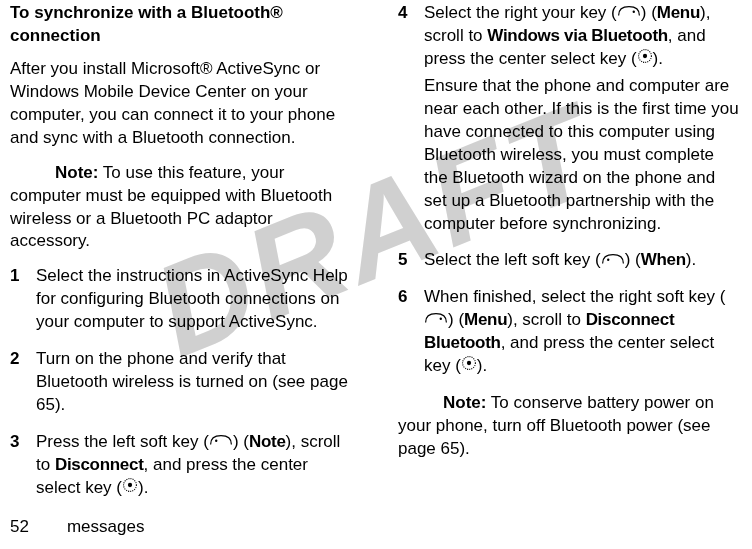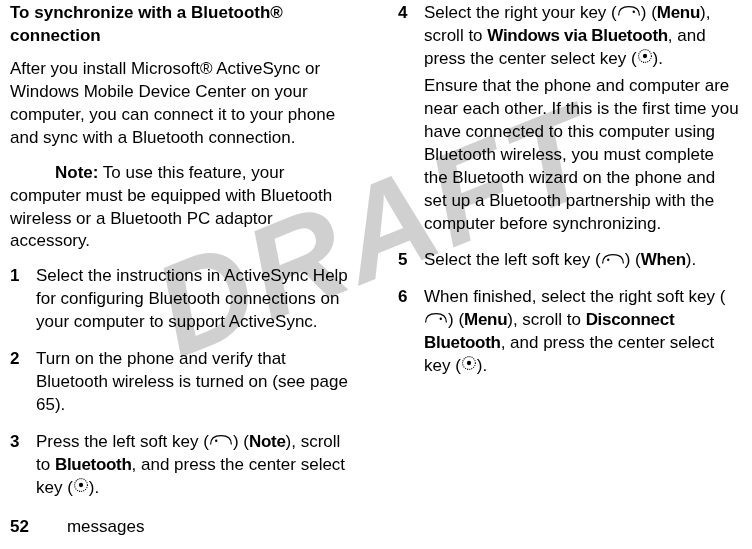--- a/index.html
+++ b/index.html
@@ -84,21 +84,21 @@
       width: 16px;
       height: 16px;
     }
     .footer {
       position: absolute;
       bottom: 10px;
       left: 10px;
       font-size: 17px;
     }
     .footer .pagenum {
-      font-weight: bold;
+      font-weight: normal;
       margin-right: 38px;
     }
     .footer .section {
       font-weight: normal;
     }
   </style>
 </head>
 <body>
 
 <div class="watermark">DRAFT</div>
@@ -124,21 +124,21 @@
       <div class="step-num">2</div>
       <div class="step-body">Turn on the phone and verify that Bluetooth wireless is turned on (see page 65).</div>
     </div>
 
     <div class="step">
       <div class="step-num">3</div>
       <div class="step-body">
         <span>Press the left soft key (</span><span class="icon"><svg class="softkey-svg" viewBox="0 0 60 30">
               <path d="M4,26 Q4,4 30,4 Q56,4 56,26" fill="none" stroke="#000" stroke-width="3"></path>
               <circle cx="18" cy="17" r="3" fill="#000"></circle>
-            </svg></span><span>) (</span><span class="bold tight">Note</span><span>), scroll to </span><span class="bold tight">Bluetooth</span><span>, and press the center select key (</span><span class="icon"><svg class="centerkey-svg" viewBox="0 0 30 30">
+            </svg></span><span>) (</span><span class="bold tight">Note</span><span>), scroll to </span><span class="bold tight">Disconnect</span><span>, and press the center select key (</span><span class="icon"><svg class="centerkey-svg" viewBox="0 0 30 30">
               <circle cx="15" cy="15" r="12" fill="none" stroke="#000" stroke-width="2" stroke-dasharray="2,2"></circle>
               <circle cx="15" cy="15" r="4" fill="#000"></circle>
             </svg></span><span>).</span>
       </div>
     </div>
 
   </div>
 
   <div class="col">
 
@@ -174,20 +174,23 @@
         <span>When finished, select the right soft key (</span><span class="icon"><svg class="softkey-svg" viewBox="0 0 60 30">
               <path d="M4,26 Q4,4 30,4 Q56,4 56,26" fill="none" stroke="#000" stroke-width="3"></path>
               <circle cx="42" cy="17" r="3" fill="#000"></circle>
             </svg></span><span>) (</span><span class="bold tight">Menu</span><span>), scroll to </span><span class="bold tight">Disconnect Bluetooth</span><span>, and press the center select key (</span><span class="icon"><svg class="centerkey-svg" viewBox="0 0 30 30">
               <circle cx="15" cy="15" r="12" fill="none" stroke="#000" stroke-width="2" stroke-dasharray="2,2"></circle>
               <circle cx="15" cy="15" r="4" fill="#000"></circle>
             </svg></span><span>).</span>
       </div>
     </div>
 
+    <div class="para">
+      <span class="note-label">Note:</span><span> To conserve battery power on your phone, turn off Bluetooth power (see page 65).</span>
+    </div>
 
   </div>
 
 </div>
 
 <div class="footer">
   <span class="pagenum">52</span><span class="section">messages</span>
 </div>
 
 </body></html>

